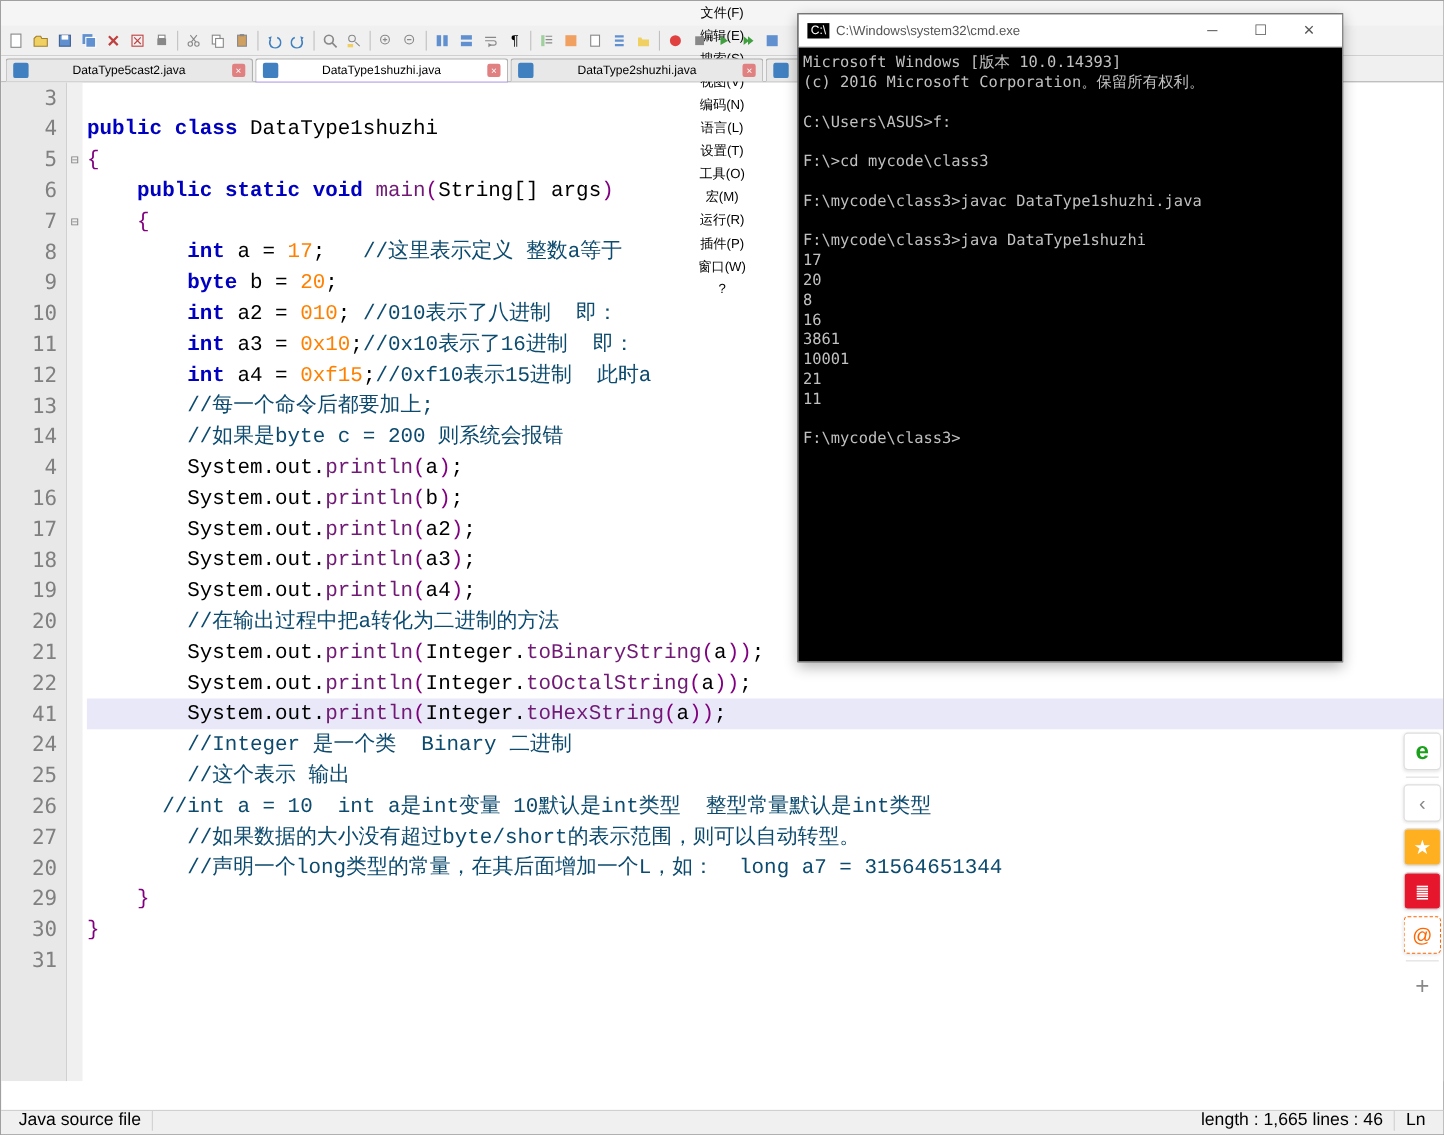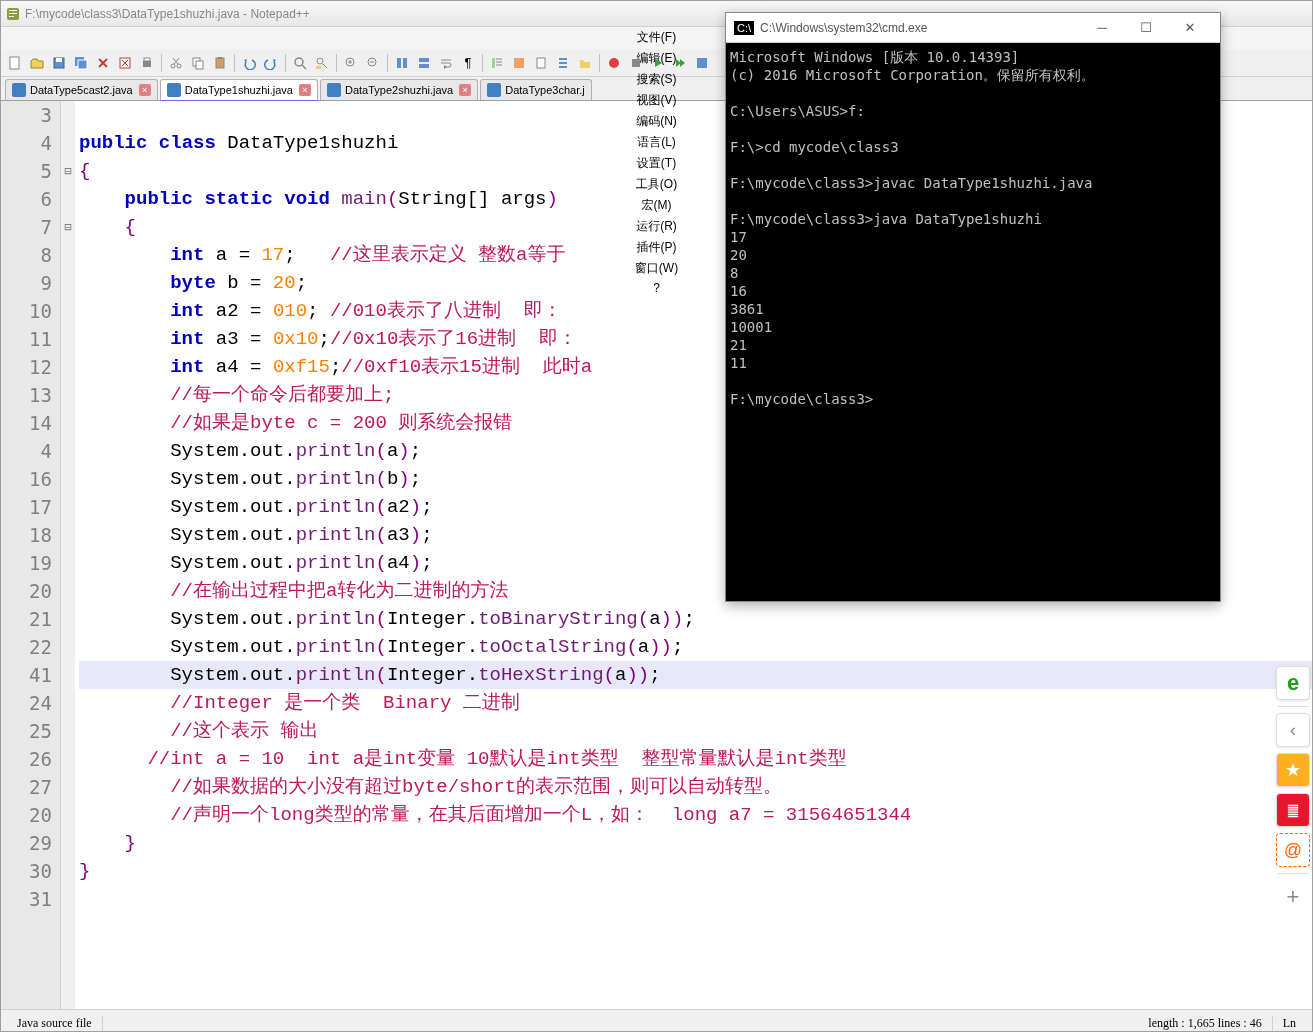--- a/index.html
+++ b/index.html
@@ -10,42 +10,42 @@
 .npp-titlebar { height: 26px; background: linear-gradient(#f8f8f8, #e8e8e8); display: flex; align-items: center; padding: 0 4px; border-bottom: 1px solid #d0d0d0; }
 .npp-icon { width: 16px; height: 16px; margin-right: 4px; display: inline-flex; align-items: center; justify-content: center; }
 .npp-title { color: #888; font-size: 12px; }
 .npp-menubar { height: 22px; background: #f5f5f5; display: flex; align-items: center; padding: 0 4px; font-size: 12px; flex-direction: column; }
 .npp-menubar .menu-item { padding: 2px 6px; cursor: pointer; }
 .npp-toolbar { height: 28px; background: #f0f0f0; display: flex; align-items: center; padding: 2px 4px; gap: 2px; border-bottom: 1px solid #d0d0d0; }
 .tb-btn { width: 20px; height: 20px; display: flex; align-items: center; justify-content: center; cursor: pointer; border: 1px solid transparent; }
 .tb-sep { width: 1px; height: 18px; background: #c0c0c0; margin: 0 2px; }
 
 .npp-tabs { height: 24px; background: #f0f0f0; display: flex; align-items: flex-end; padding: 0 4px; border-bottom: 1px solid #a0a0a0; }
-.tab { display: flex; align-items: center; padding: 3px 6px; background: #e8e8e8; border: 1px solid #b0b0b0; border-bottom: none; margin-right: 2px; font-size: 11px; cursor: pointer; border-radius: 3px 3px 0 0; }
+.tab { display: flex; align-items: center; padding: 3px 6px; background: #e8e8e8; border: 1px solid #b0b0b0; border-bottom: none; margin-right: 2px; font-size: 11px; cursor: pointer; border-radius: 3px 3px 0 0; gap: 36px; }
 .tab.active { background: #fff; border-bottom: 1px solid #8b5cf6; position: relative; top: 1px; }
 .tab-icon { width: 14px; height: 14px; margin-right: 4px; background: #4080c0; border-radius: 2px; }
 .tab-icon.saved { background: #4080c0; }
 .tab-close { margin-left: 6px; width: 12px; height: 12px; background: #e08080; border-radius: 2px; display: flex; align-items: center; justify-content: center; font-size: 9px; color: #fff; }
 
 .editor-area { display: flex; height: calc(100% - 26px - 22px - 28px - 24px - 22px); background: #fff; overflow: hidden; }
 .gutter { width: 60px; background: #e8e8e8; text-align: right; padding: 0 8px; font-family: Consolas, monospace; font-size: 19px; color: #808080; line-height: 28px; border-right: 1px solid #d0d0d0; }
 .fold-margin { width: 14px; background: #f0f0f0; font-family: monospace; font-size: 12px; line-height: 28px; text-align: center; color: #808080; }
 .code { flex: 1; font-family: Liberation Mono, monospace; font-size: 19px; line-height: 28px; padding-left: 4px; white-space: pre; overflow: hidden; }
 .code .line { height: 28px; }
 .code .line.current { background: #e8e8f8; }
 .kw { color: #0000c0; font-weight: bold; }
 .num { color: #ff8000; }
-.cmt { color: #be185d; }
+.cmt { color: #0c4a6e; }
 .op { color: #000; }
 .id { color: #000; }
 .punct { color: #800080; }
 .paren { color: #800080; }
 .fn { color: #701a75; }
 
-.npp-status { position: absolute; bottom: 0; left: 0; right: 0; height: 22px; background: #f0f0f0; border-top: 1px solid #d0d0d0; display: flex; align-items: flex-end; font-size: 12px; padding: 0 6px; font-family: Liberation Serif, serif; }
+.npp-status { position: absolute; bottom: 0; left: 0; right: 0; height: 22px; background: #f0f0f0; border-top: 1px solid #d0d0d0; display: flex; align-items: flex-start; font-size: 16px; padding: 0 6px; }
 .status-seg { padding: 0 10px; border-right: 1px solid #d0d0d0; }
 .status-seg:last-child { border-right: none; }
 .status-spacer { flex: 1; }
 
 
 .cmd-window { position: absolute; left: 725px; top: 12px; width: 496px; height: 590px; background: #000; border: 1px solid #888; box-shadow: 0 4px 12px rgba(0,0,0,0.3); }
 .cmd-titlebar { height: 30px; background: #fff; display: flex; align-items: center; padding: 0 8px; border-bottom: 1px solid #ccc; }
 .cmd-title { flex: 1; color: #555; font-size: 12px; }
 .cmd-controls { display: flex; gap: 0; }
 .cmd-ctrl { width: 44px; height: 28px; display: flex; align-items: center; justify-content: center; color: #555; cursor: pointer; }
@@ -53,31 +53,20 @@
 
 
 .sidebar-right { position: absolute; right: 0; top: 660px; width: 40px; display: flex; flex-direction: column; gap: 6px; align-items: center; padding: 6px 2px; }
 .side-item { width: 34px; height: 34px; background: #fff; border: 1px solid #ddd; border-radius: 4px; display: flex; align-items: center; justify-content: center; font-size: 18px; cursor: pointer; box-shadow: 0 1px 3px rgba(0,0,0,0.1); }
 .side-sep { width: 30px; height: 1px; background: #ddd; }
 </style>
 </head>
 <body>
 
 <div class="npp-window">
-  <div class="npp-titlebar">
-    <span class="npp-icon">
-      <svg width="16" height="16">
-          <rect x="2" y="2" width="12" height="12" fill="#8B9E3F" rx="2"></rect>
-          <rect x="4" y="4" width="8" height="1" fill="#fff"></rect>
-          <rect x="4" y="7" width="8" height="1" fill="#fff"></rect>
-          <rect x="4" y="10" width="5" height="1" fill="#fff"></rect>
-        </svg>
-    </span>
-    <span class="npp-title">F:\mycode\class3\DataType1shuzhi.java - Notepad++</span>
-  </div>
 
   <div class="npp-menubar">
     <span class="menu-item">文件(F)</span>
     <span class="menu-item">编辑(E)</span>
     <span class="menu-item">搜索(S)</span>
     <span class="menu-item">视图(V)</span>
     <span class="menu-item">编码(N)</span>
     <span class="menu-item">语言(L)</span>
     <span class="menu-item">设置(T)</span>
     <span class="menu-item">工具(O)</span>

